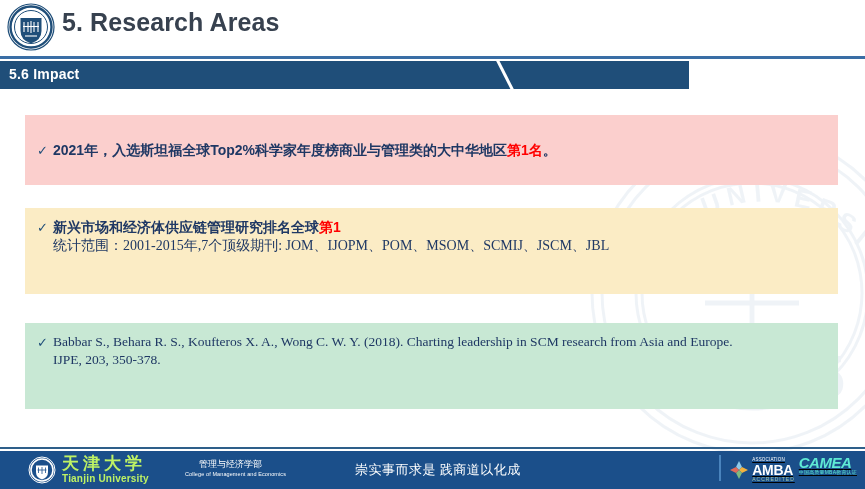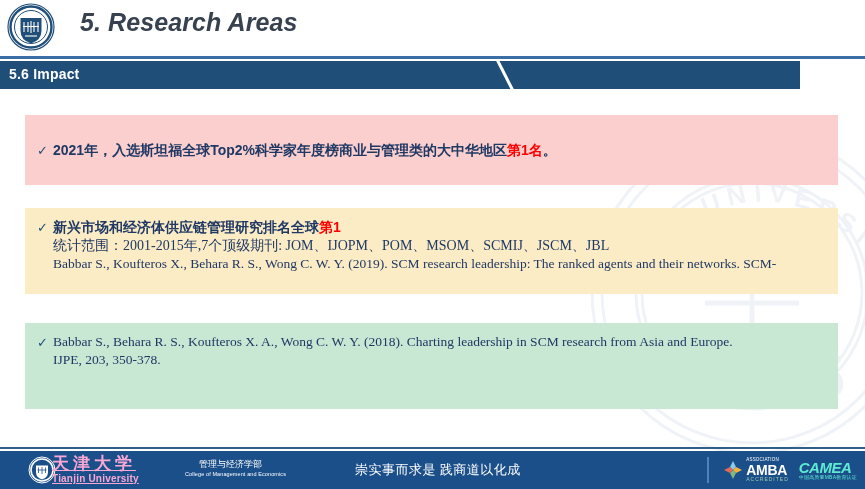--- a/index.html
+++ b/index.html
@@ -35,27 +35,26 @@
     height: 56px;
     z-index: 3;
   }
   .header-logo {
     position: absolute;
     left: 6px; top: 2px;
     width: 50px; height: 50px;
   }
   .page-title {
     position: absolute;
-    left: 80px;
+    left: 62px;
     top: 8px;
     font-size: 25px;
     font-weight: bold;
     color: #37414f;
     letter-spacing: 0.1px;
-    font-style: italic;
   }
 
   .thin-rule {
     position: absolute;
     left: 0; top: 56px;
     width: 865px; height: 3px;
     background: #3a6ea5;
     z-index: 3;
   }
   .thin-rule-2 {
@@ -63,21 +62,21 @@
     left: 0; top: 59px;
     width: 865px; height: 2px;
     background: #ffffff;
     z-index: 3;
   }
 
   
   .section-band {
     position: absolute;
     left: 0; top: 61px;
-    width: 800px;
+    width: 689px;
     height: 28px;
     background: #1f4e79;
     z-index: 3;
     overflow: hidden;
   }
   .section-band-label {
     position: absolute;
     left: 9px;
     top: 5px;
     font-size: 14px;
@@ -189,23 +188,22 @@
     background: #1b4f8a;
     z-index: 4;
   }
   .footer-logo {
     position: absolute;
     left: 28px; top: 5px;
     width: 28px; height: 28px;
   }
   .footer-univ {
     position: absolute;
-    left: 52px; top: 4px;
-    color: #f9a8d4;
-    text-decoration: underline;
+    left: 62px; top: 4px;
+    color: #bef264;
   }
   .footer-univ .cn {
     font-size: 17px;
     font-weight: bold;
     letter-spacing: 4px;
     line-height: 18px;
     font-family: "Liberation Serif", serif;
   }
   .footer-univ .en {
     font-size: 10px;
@@ -237,22 +235,22 @@
     font-size: 13px;
     font-family: "Liberation Serif", serif;
     letter-spacing: 0.5px;
   }
   .accred {
     position: absolute;
     right: 8px;
     top: 4px;
     height: 30px;
     display: flex;
-    align-items: center;
-    gap: 10px;
+    gap: 4px;
+    text-decoration: underline;
   }
   .amba-wrap { display: flex; align-items: center; gap: 3px; }
   .amba-text { color: #ffffff; line-height: 1; }
   .amba-text .a-top { font-size: 4.5px; letter-spacing: 0.2px; }
   .amba-text .a-mid { font-size: 14px; font-weight: bold; letter-spacing: -0.3px; }
   .amba-text .a-bot { font-size: 5px; color: #9fc7a8; letter-spacing: 1px; }
   .camea { color: #5eead4; line-height: 1; }
   .camea .c-top {
     font-size: 15px; font-weight: bold; font-style: italic;
     letter-spacing: -0.5px;
@@ -334,21 +332,20 @@
       </div>
     </div>
   </div>
 
   <div class="box cream">
     <div class="bullet-row">
       <div class="check">✓</div>
       <div class="bullet-body">
         <div class="headline"><span>新兴市场和经济体供应链管理研究排名全球</span><span class="rank">第1</span></div>
         <div class="sub-serif">统计范围：2001-2015年,7个顶级期刊: JOM、IJOPM、POM、MSOM、SCMIJ、JSCM、JBL</div>
-        <div class="cite">Babbar S., Koufteros X., Behara R. S., Wong C. W. Y. (2019). SCM research leadership: The ranked agents and their networks. SCM-</div>
       </div>
     </div>
   </div>
 
   <div class="box green">
     <div class="bullet-row">
       <div class="check">✓</div>
       <div class="bullet-body">
         <div class="cite">Babbar S., Behara R. S., Koufteros X. A., Wong C. W. Y. (2018). Charting leadership in SCM research from Asia and Europe.</div>
         <div class="cite">IJPE, 203, 350-378.</div>

